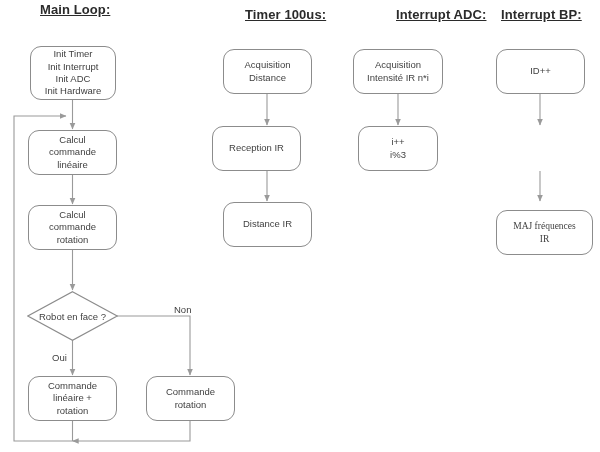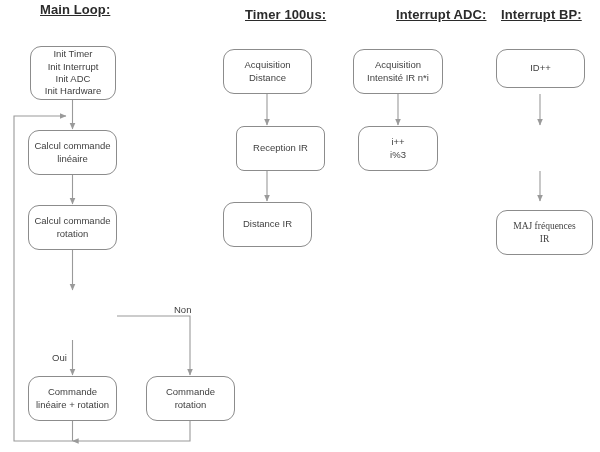--- a/index.html
+++ b/index.html
@@ -27,21 +27,21 @@
     border:1px solid #8c8c8c;
     background:#ffffff;
     border-radius:11px;
     display:flex;
     align-items:center;
     justify-content:center;
     text-align:center;
     font-size:9.5px;
     line-height:12.4px;
     color:#3f3f3f;
-    padding:2px 3px;
+    padding:2px 9px;
   }
   .node span{display:block;white-space:pre-line;}
 
   .diamond{
     position:absolute;
     box-sizing:border-box;
     display:flex;align-items:center;justify-content:center;
   }
   .diamond .dshape{position:absolute;left:0;top:0;width:100%;height:100%;}
   .diamond .dlabel{
@@ -112,58 +112,64 @@
   <div class="node" style="left:28px;  top:130px; width:89px;  height:45px;">
     <span>Calcul commande
 linéaire</span>
   </div>
 
   <div class="node" style="left:28px;  top:205px; width:89px;  height:45px;">
     <span>Calcul commande
 rotation</span>
   </div>
 
+  <div class="diamond" style="left:27px; top:291px; width:91px; height:50px;">
+    <svg class="dshape" viewBox="0 0 91 50" preserveAspectRatio="none">
+      <polygon points="45.5,0.8 90.2,25 45.5,49.2 0.8,25" fill="#ffffff" stroke="#8c8c8c" stroke-width="1.2"></polygon>
+    </svg>
+    <div class="dlabel">Robot en face ?</div>
+  </div>
 
   <div class="edge-label" style="left:52px;  top:352px;">Oui</div>
   <div class="edge-label" style="left:174px; top:304px;">Non</div>
 
   <div class="node" style="left:28px;  top:376px; width:89px;  height:45px;">
     <span>Commande
 linéaire + rotation</span>
   </div>
 
   <div class="node" style="left:146px; top:376px; width:89px;  height:45px;">
     <span>Commande
 rotation</span>
   </div>
 
   <div class="node" style="left:223px; top:49px;  width:89px;  height:45px;">
     <span>Acquisition
 Distance</span>
   </div>
 
-  <div class="node" style="left:236px; top:126px; width:89px;  height:45px;border-radius:8px;">
+  <div class="node" style="left:212px; top:126px; width:89px;  height:45px;">
     <span>Reception IR</span>
   </div>
 
   <div class="node" style="left:223px; top:202px; width:89px;  height:45px;">
     <span>Distance IR</span>
   </div>
 
   <div class="node" style="left:353px; top:49px;  width:90px;  height:45px;">
     <span>Acquisition
 Intensité IR n*i</span>
   </div>
 
   <div class="node" style="left:358px; top:126px; width:80px;  height:45px;">
     <span>i++
 i%3</span>
   </div>
 
-  <div class="node" style="left:496px; top:49px;  width:89px;  height:39px;">
+  <div class="node" style="left:496px; top:49px;  width:89px;  height:45px;">
     <span>ID++</span>
   </div>
 
 
   <div class="node" style="left:496px; top:210px; width:97px;  height:45px;font-family:Liberation Serif, serif;">
     <span>MAJ fréquences
 IR</span>
   </div>
 
 </div>

